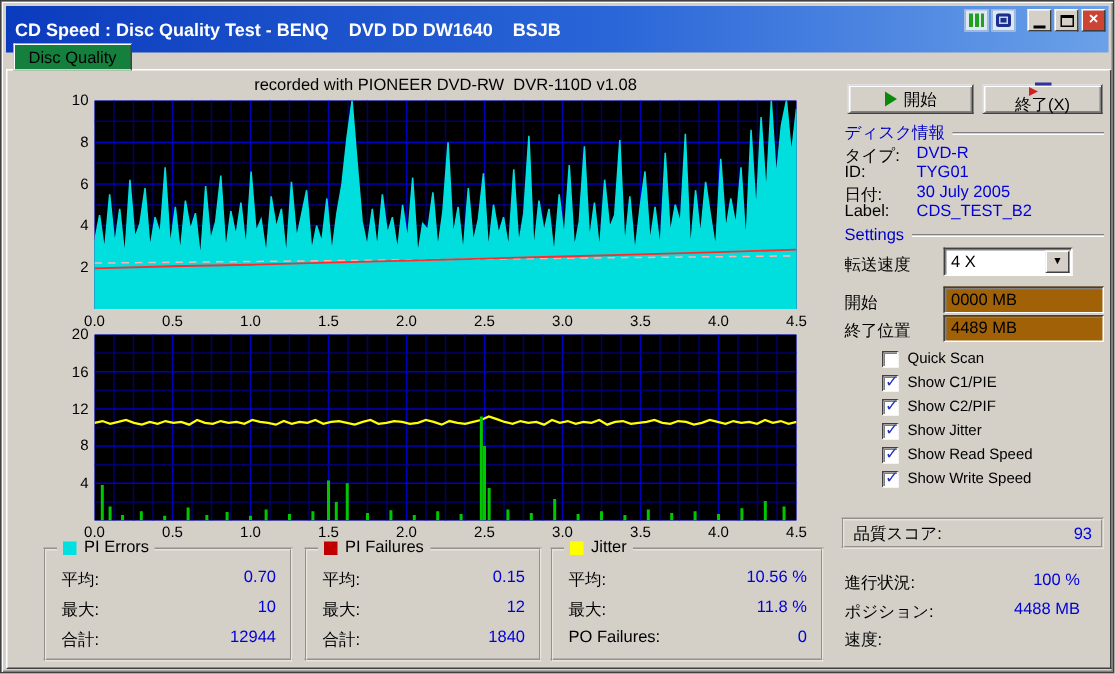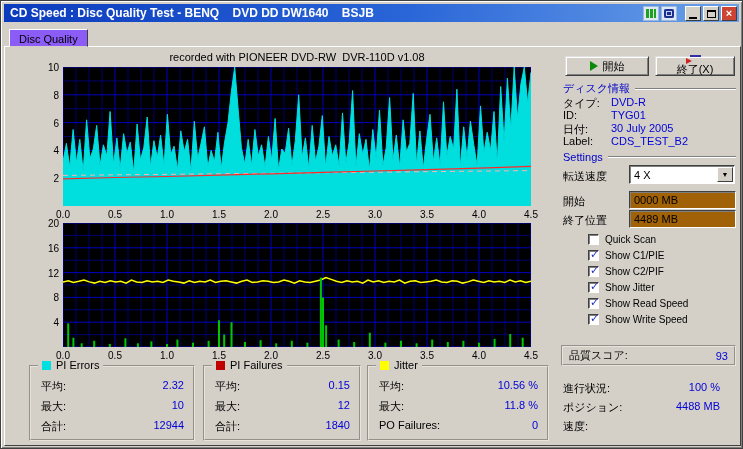--- a/index.html
+++ b/index.html
@@ -1,37 +1,37 @@
 <!DOCTYPE html>
 <html><head>
 <meta charset="utf-8">
 <style>
   *{margin:0;padding:0;box-sizing:border-box;}
   html,body{width:743px;height:449px;overflow:hidden;}
   body{font-family:"Liberation Sans","DejaVu Sans",sans-serif;background:#d4d0c8;}
   #window{position:relative;width:743px;height:449px;background:#d4d0c8;border:1px solid #404040;
           box-shadow:inset 1px 1px 0 #ffffff, inset -1px -1px 0 #808080;}
   
-  #titlebar{position:absolute;left:3px;top:3px;right:3px;height:18px;
+  #titlebar{position:absolute;left:3px;top:3px;right:3px;height:31px;
             background:linear-gradient(90deg,#0b3bbd 0%,#2a66d8 55%,#6ba1e8 100%);
             display:flex;align-items:center;padding-left:6px;}
   #title-text{color:#fff;font-size:12px;font-weight:bold;white-space:pre;}
   #tb-right{position:absolute;right:2px;top:2px;display:flex;gap:2px;align-items:center;}
   .tb-ico{width:16px;height:15px;border:1px solid #9db8dd;display:flex;align-items:center;justify-content:center;background:#dfe7f2;}
   .ico-bars{width:10px;height:9px;background:linear-gradient(90deg,#1fa11f 0 3px,#dfe7f2 3px 4px,#1fa11f 4px 7px,#dfe7f2 7px 8px,#1fa11f 8px 10px);}
   .ico-disc{width:10px;height:9px;background:#1a2f8f;border-radius:2px;box-shadow:inset 0 0 0 2px #1a2f8f, inset 0 0 0 3px #c8d4f0;}
   .tb-sp{width:4px;}
   .tb-btn{width:16px;height:15px;background:#d4d0c8;border:1px solid;border-color:#fff #404040 #404040 #fff;
           display:flex;align-items:center;justify-content:center;}
   .tb-btn.close{background:#cd4433;}
   .g-min{width:8px;height:2px;background:#000;margin-top:8px;}
   .g-max{width:9px;height:8px;border:1px solid #000;border-top:2px solid #000;}
   .g-x{color:#fff;font-weight:bold;font-size:11px;line-height:1;}
   
-  #tab{position:absolute;left:8px;top:28px;height:18px;padding:3px 9px 0;background:#8b5cf6;font-size:11px;
+  #tab{position:absolute;left:8px;top:28px;height:18px;padding:3px 9px 0;background:#15803d;font-size:11px;
        border:1px solid;border-color:#fff #404040 #d4d0c8 #fff;z-index:2;}
   #panel{position:absolute;left:3px;top:45px;width:737px;height:400px;background:#d4d0c8;
          border:1px solid;border-color:#fff #404040 #404040 #fff;}
   
   #recorded{position:absolute;left:62px;top:50px;width:468px;text-align:center;font-size:11px;white-space:pre;z-index:3;}
   svg.plot{position:absolute;left:62px;z-index:3;}
   #plot0{top:66px;} #plot1{top:222px;}
   .ylab{position:absolute;left:32px;width:26px;z-index:3;font-size:10px;}
   #ylab0{top:66px;height:139px;} #ylab1{top:222px;height:124px;}
   .ylab div{position:absolute;right:0;width:26px;text-align:right;}
@@ -55,21 +55,21 @@
   .bico{display:inline-block;}
   .bico.play{width:0;height:0;border-top:5px solid transparent;border-bottom:5px solid transparent;border-left:8px solid #0a8a0a;}
   .bico.exit{width:11px;height:11px;background:linear-gradient(#d0d8ff,#8090e0);border:1px solid #3030a0;position:relative;}
   .bico.exit::after{content:"";position:absolute;left:-5px;top:2px;border-top:3px solid transparent;border-bottom:3px solid transparent;border-left:6px solid #d02020;}
   .sechdr{position:absolute;left:562px;width:173px;display:flex;align-items:center;gap:5px;font-size:11px;color:#0000c8;z-index:3;}
   .sechdr i{flex:1;height:0;border-top:1px solid #808080;border-bottom:1px solid #fff;}
   #hdr-disc{top:80px;} #hdr-settings{top:150px;}
   .irow{position:absolute;left:562px;width:173px;font-size:11px;z-index:3;}
   .ival{position:absolute;left:48px;color:#0000d8;white-space:pre;}
   .lbl{position:absolute;font-size:11px;z-index:3;}
-  #combo-speed{position:absolute;left:628px;top:164px;width:106px;height:19px;background:#fff;z-index:3;
+  #combo-speed{position:absolute;left:628px;top:164px;width:86px;height:19px;background:#fff;z-index:3;
                border:1px solid;border-color:#404040 #fff #fff #404040;box-shadow:inset 1px 1px 0 #808080;
                font-size:11px;display:flex;align-items:center;}
   .combo-text{flex:1;padding-left:4px;}
   .combo-btn{width:16px;height:15px;margin-right:1px;background:#d4d0c8;border:1px solid;border-color:#fff #404040 #404040 #fff;
              font-size:7px;display:flex;align-items:center;justify-content:center;}
   .tbox{position:absolute;left:628px;width:107px;height:18px;background:#a16207;z-index:3;font-size:11px;padding:2px 0 0 4px;
         border:1px solid;border-color:#404040 #fff #fff #404040;box-shadow:inset 1px 1px 0 #808080;}
   #tbox-start{top:190px;} #tbox-end{top:209px;}
   .chk{position:absolute;left:587px;width:172px;height:14px;display:flex;align-items:center;gap:6px;font-size:10px;z-index:3;}
   .box{width:11px;height:11px;background:#fff;border:1px solid;border-color:#404040 #fff #fff #404040;
@@ -294,21 +294,21 @@
       <div style="left: 349px;">3.5</div>
       <div style="left: 401px;">4.0</div>
       <div style="left: 453px;">4.5</div>
     </div>
 
   <div class="gbox" id="box-pie">
     <div class="gcap">
       <span class="sq" style="background: rgb(0, 224, 224);"></span>
       <span>PI Errors</span>
     </div>
-    <div class="grow" style="top:12px"><span>平均:</span><span class="gval">2.32</span></div>
+    <div class="grow" style="top:12px"><span>平均:</span><span class="gval">0.70</span></div>
     <div class="grow" style="top:32px"><span>最大:</span><span class="gval">10</span></div>
     <div class="grow" style="top:52px"><span>合計:</span><span class="gval">12944</span></div>
   </div>
 
   <div class="gbox" id="box-pif">
     <div class="gcap">
       <span class="sq" style="background: rgb(192, 0, 0);"></span>
       <span>PI Failures</span>
     </div>
     <div class="grow" style="top:12px"><span>平均:</span><span class="gval">0.15</span></div>

